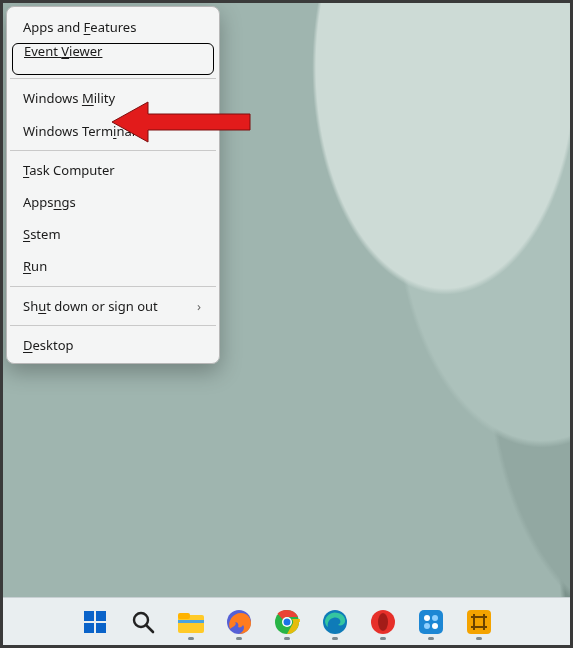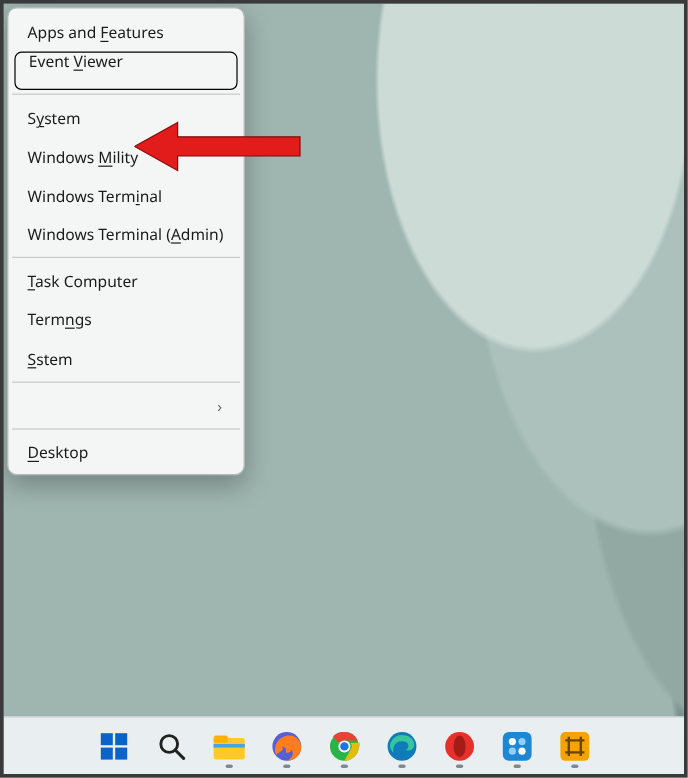--- a/index.html
+++ b/index.html
@@ -21,41 +21,42 @@
         radial-gradient(520px 860px at 130%  85%, #7c928c 0 34%, transparent 35%),
         #9fb5af;
       filter: blur(.4px);
     }
     .frame { position:absolute; inset:0; border:3px solid #3a3a3a; pointer-events:none; }
 
     
     .winx {
       position: absolute;
       left: 6px; top: 6px;
-      width: 198px;
+      width: 214px;
       background: rgba(248,248,248,.96);
       backdrop-filter: blur(6px);
       border: 1px solid #b7b7b7;
       border-radius: 8px;
       box-shadow: 0 8px 22px rgba(0,0,0,.28);
       padding: 4px 2px 2px;
     }
     .row {
       display:flex; align-items:center;
       height: 32.2px;
       padding: 0 16px 0 14px;
       color:#1b1b1b;
       border-radius:5px;
       white-space:nowrap;
     }
     .row[data-focused="1"] {
       border:1.5px solid #000;
       border-radius:6px;
       margin: 0 3px;
       padding: 0 13px 16px 11px;
+      text-decoration: underline;
     }
     .sep { height:1px; margin:3px 1px; background:#c9c9c9; }
     .ak { text-decoration: underline; text-underline-offset: 2px; }
     .sub-chevron { margin-left:auto; color:#6a6a6a; }
 
     
     .arrow { position:absolute; left:112px; top:94px; pointer-events:none; }
 
     
     .taskbar {
@@ -85,43 +86,41 @@
 
 <div class="winx" id="winx">
     <div class="row">
       <span><span>Apps and </span><span class="ak">F</span><span>eatures</span></span>
     </div>
     <div class="row" data-focused="1">
       <span><span>Event </span><span class="ak">V</span><span>iewer</span></span>
     </div>
     <div class="sep"></div>
     <div class="row">
-      <span><span>S</span><span class="ak">y</span><span>stem</span></span>
-    </div>
-    <div class="row">
       <span><span>Windows </span><span class="ak">M</span><span>ility</span></span>
     </div>
     <div class="row">
       <span><span>Windows Term</span><span class="ak">i</span><span>nal</span></span>
     </div>
-    <div class="row">
-      <span><span>Windows Terminal (</span><span class="ak">A</span><span>dmin)</span></span>
-    </div>
     <div class="sep"></div>
     <div class="row">
       <span><span></span><span class="ak">T</span><span>ask Computer</span></span>
     </div>
     <div class="row">
-      <span><span>Term</span><span class="ak">n</span><span>gs</span></span>
+      <span><span>Apps</span><span class="ak">n</span><span>gs</span></span>
     </div>
     <div class="row">
       <span><span></span><span class="ak">S</span><span>stem</span></span>
     </div>
-    <div class="sep"></div>
-    <div class="row">
+    <div class="row">
+      <span><span></span><span class="ak">R</span><span>un</span></span>
+    </div>
+    <div class="sep"></div>
+    <div class="row">
+      <span><span>Sh</span><span class="ak">u</span><span>t down or sign out</span></span>
       <span class="sub-chevron">›</span>
     </div>
     <div class="sep"></div>
     <div class="row">
       <span><span></span><span class="ak">D</span><span>esktop</span></span>
     </div>
   </div>
 
 <svg class="arrow" width="140" height="56">
   <polygon points="0,28 36,8 36,20 138,20 138,36 36,36 36,48" fill="#e21b1b" stroke="#7d0f0f" stroke-width="1"></polygon>

